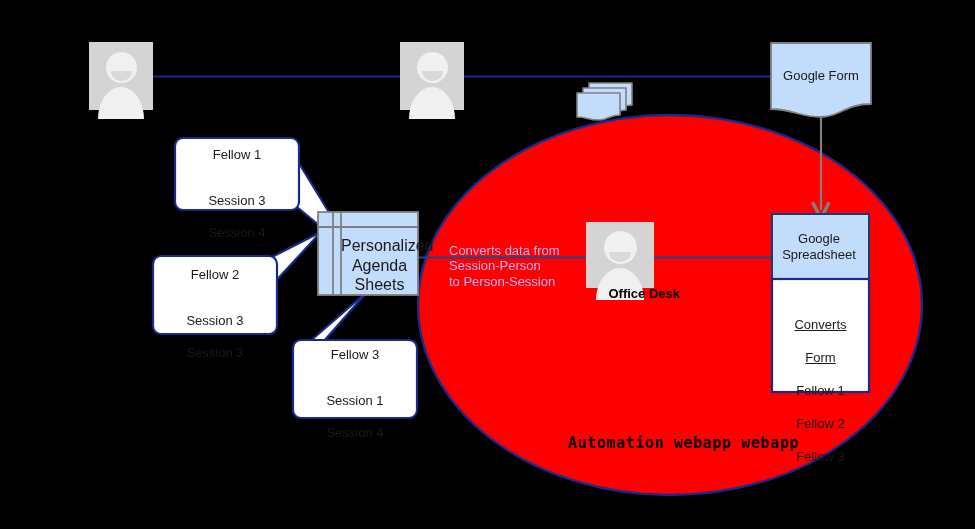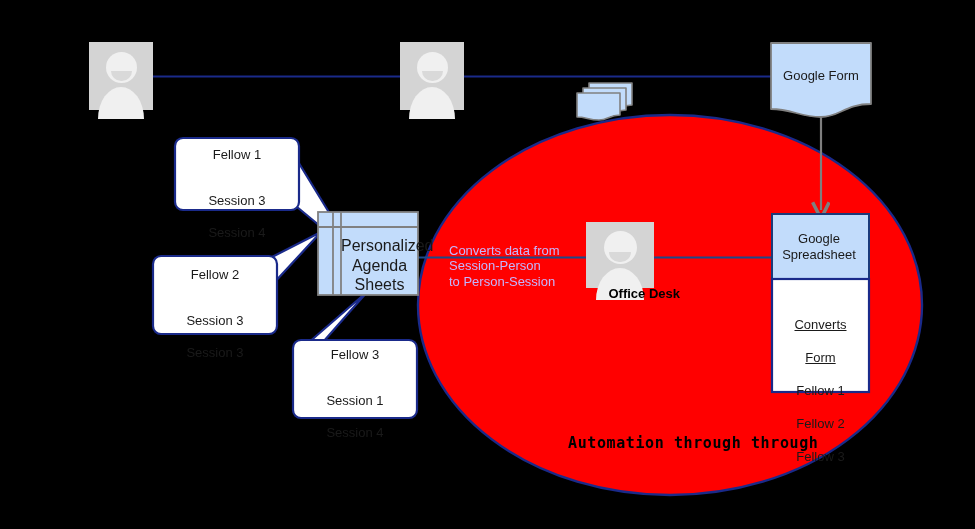--- a/index.html
+++ b/index.html
@@ -181,21 +181,21 @@
 
   <div class="node-text txt-gsheet" style="left:772px; top:231px; width:94px;">Google
 Spreadsheet</div>
 
   <div class="label-converts" style="left:449px; top:207px;">Converts data from
 Session-Person
 to Person-Session</div>
 
   <div class="label-office-desk" style="left:560px; top:286px; width:120px;">Office Desk</div>
 
-  <div class="label-automation" style="left:568px; top:434px;">Automation through through</div>
+  <div class="label-automation" style="left:568px; top:434px;">Automation webapp webapp</div>
 
   <div class="node-text txt-list" style="left:772px; top:300px; width:97px;">
     <div class="underlined">Converts</div>
     <div class="underlined">Form</div>
     <div>Fellow 1</div>
     <div>Fellow 2</div>
     <div>Fellow 3</div>
   </div>
 
   <div class="node-text txt-callout-title" style="left:175px; top:147px; width:124px;">Fellow 1</div>

